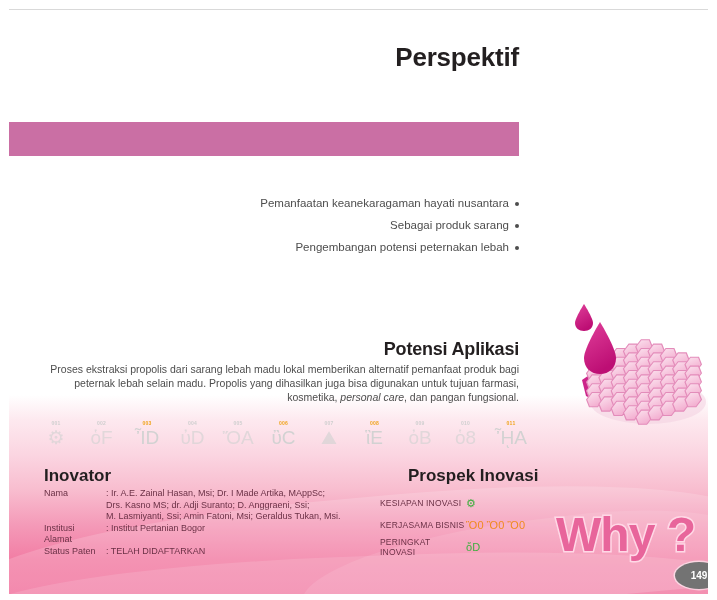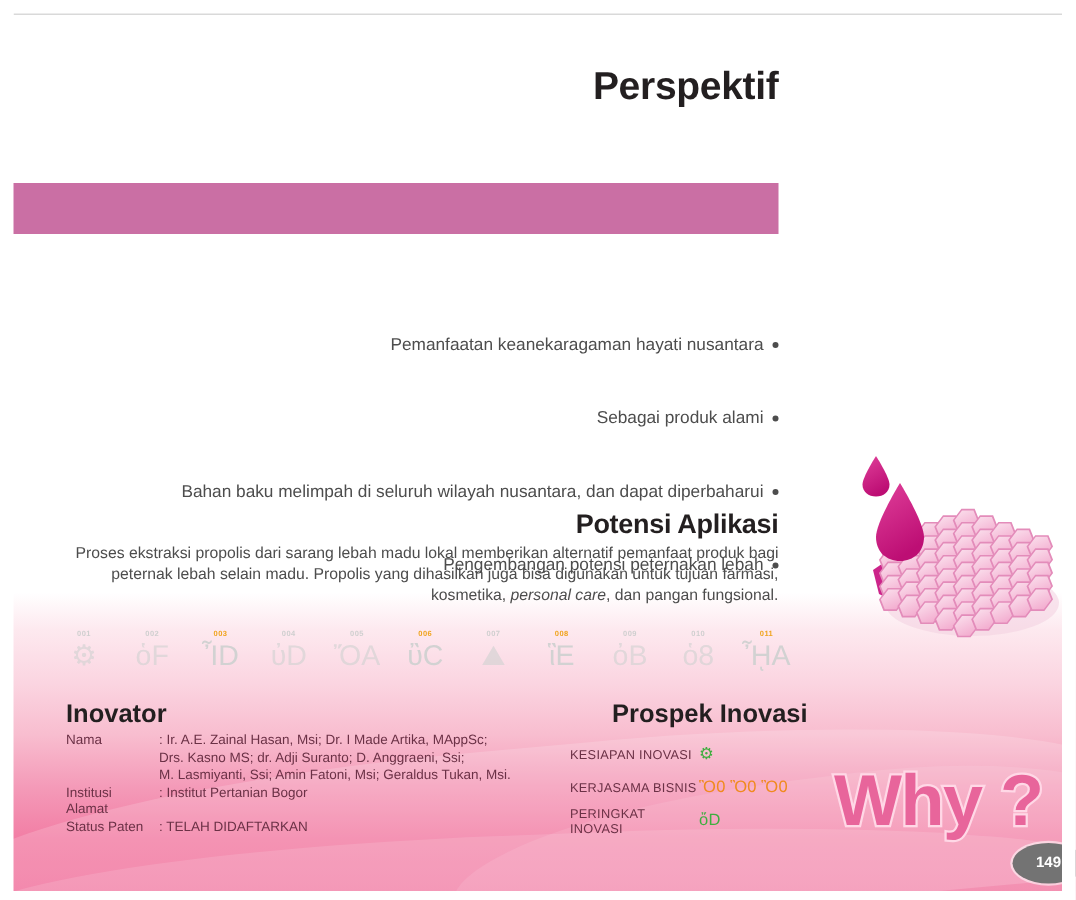--- a/index.html
+++ b/index.html
@@ -42,21 +42,21 @@
   #persp-body{position:absolute;right:198px;top:63px;width:480px;
     font-size:11px;line-height:15px;color:#595959;text-align:right;}
 
   
   #band{position:absolute;left:0;top:122px;width:519px;height:34px;background:#ca6fa4;}
   #band-title{position:absolute;right:10px;top:129px;width:500px;text-align:right;
     font-size:19px;font-weight:bold;color:#ffffff;}
 
   
   #bullets{position:absolute;right:198px;top:192px;width:470px;text-align:right;}
-  #bullets .bl{font-size:11.5px;line-height:22px;color:#4d4d4d;white-space:nowrap;margin-top:27px;}
+  #bullets .bl{font-size:11.5px;line-height:22px;color:#4d4d4d;white-space:nowrap;}
   #bullets .dot{display:inline-block;width:4px;height:4px;border-radius:50%;
     background:#4d4d4d;margin-left:6px;vertical-align:middle;}
 
   
   #pot-title{position:absolute;right:198px;top:339px;font-size:18px;}
   #pot-body{position:absolute;right:198px;top:362px;width:484px;
     font-size:10.5px;line-height:14px;color:#4d4d4d;text-align:right;}
   #pot-body i{text-align:right;}
 
   
@@ -206,22 +206,21 @@
   <div class="top-rule"></div>
   <div class="frame-bottom"></div>
 
   <div id="persp-title" class="sec-title">Perspektif</div>
 
   <div id="band"></div>
   <div id="band-title">Keunggulan Inovasi</div>
 
   <div id="bullets">
       <div class="bl"><span>Pemanfaatan keanekaragaman hayati nusantara</span><span class="dot"></span></div>
-      <div class="bl"><span>Sebagai produk alami</span><span class="dot"></span></div>
-      <div class="bl"><span>Bahan baku melimpah di seluruh wilayah nusantara, dan dapat diperbaharui</span><span class="dot"></span></div>
+      <div class="bl"><span>Sebagai produk sarang</span><span class="dot"></span></div>
       <div class="bl"><span>Pengembangan potensi peternakan lebah</span><span class="dot"></span></div>
     </div>
 
   <div id="pot-title" class="sec-title">Potensi Aplikasi</div>
   <div id="pot-body">
     <span>Proses ekstraksi propolis dari sarang lebah madu lokal memberikan alternatif pemanfaat produk bagi peternak lebah selain madu. Propolis yang dihasilkan juga bisa digunakan untuk tujuan farmasi, kosmetika,</span>
     <i>personal care</i><span>, dan pangan fungsional.</span>
   </div>
 
   <div id="iconstrip">

